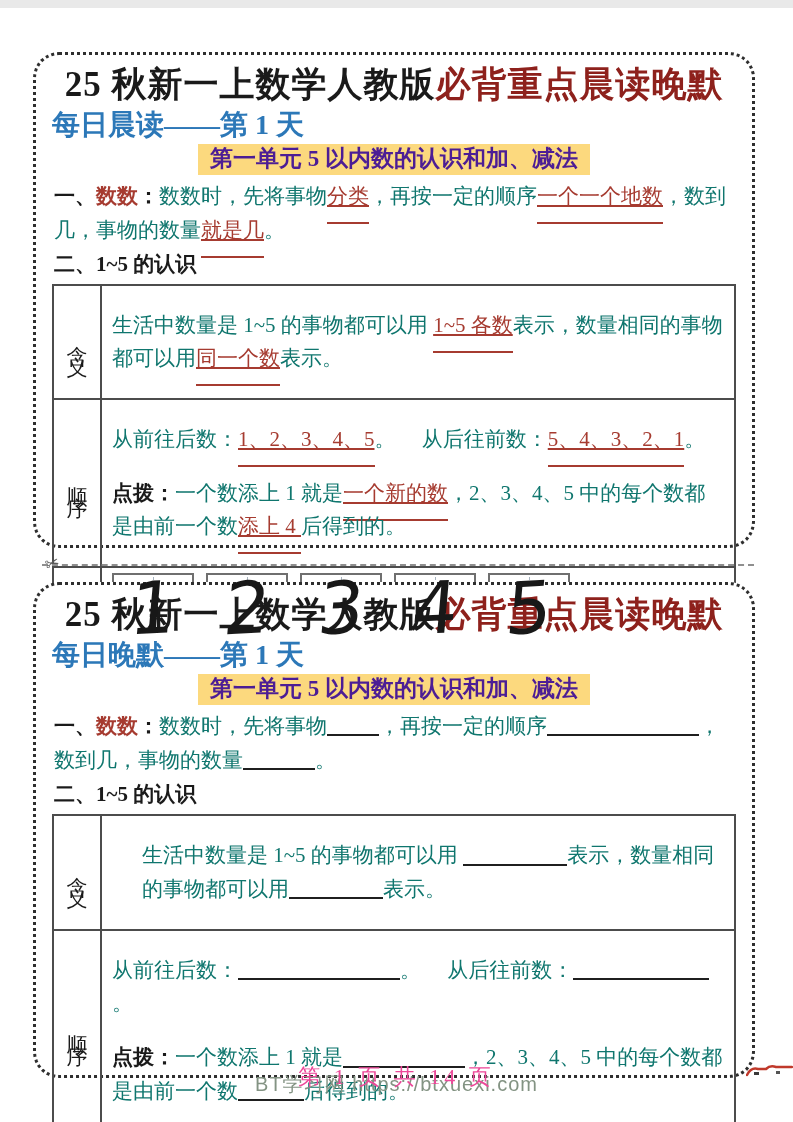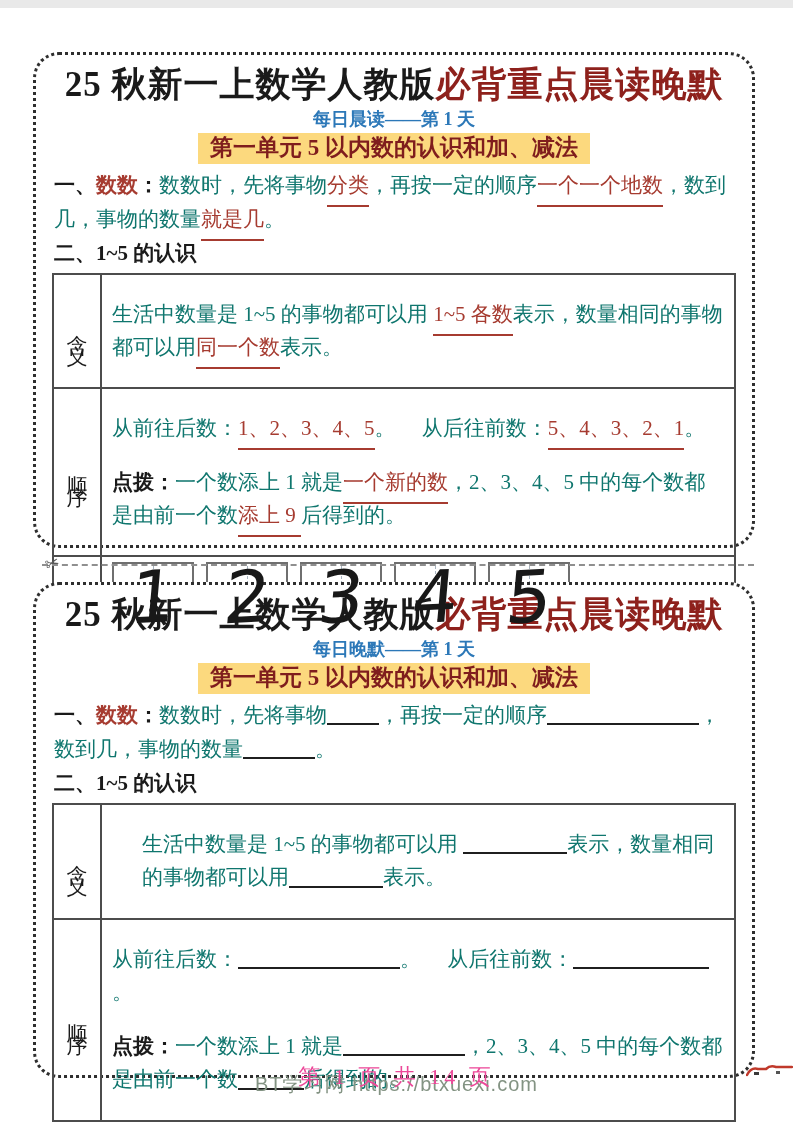--- a/index.html
+++ b/index.html
@@ -5,30 +5,30 @@
   html,body{margin:0;padding:0;background:#e9e9e9;}
   .page{position:relative;width:793px;height:1122px;margin:8px auto;background:#ffffff;
         font-family:"Liberation Serif","DejaVu Serif",serif;color:#1a1a1a;overflow:hidden;}
   .panel{position:absolute;left:33px;width:722px;height:496px;background:#fff;
          border:3px dotted #2e2e2e;border-radius:26px;box-sizing:border-box;
          padding:8px 16px 6px 16px;}
   .panel-1{top:44px;}
   .panel-2{top:574px;}
   .doc-title{text-align:center;font-size:35px;font-weight:900;letter-spacing:1px;line-height:1.15;margin:2px 0 0 0;white-space:nowrap;}
   .doc-title .t-red{color:var(--title-red);}
-  .subtitle{text-align:center;font-size:18px;font-weight:800;color:var(--blue);line-height:1.15;margin:4px 0 0 0;}
+  .subtitle{font-size:28px;font-weight:800;color:var(--blue);line-height:1.15;margin:4px 0 0 0;}
   .unit-row{text-align:center;margin:3px 0 2px 0;}
-  .unit-banner{display:inline-block;background:var(--yellow);color:#7f1d1d;font-size:23px;
+  .unit-banner{display:inline-block;background:var(--yellow);color:#4c1d95;font-size:23px;
                font-weight:800;line-height:1.25;padding:1px 12px;}
   .body-text{font-size:21px;line-height:34px;margin:4px 2px 2px 2px;}
   .body-text p{margin:0;}
   .seg-n{color:#0f766e;}
   .seg-b{color:#1a1a1a;font-weight:700;}
   .seg-rb{color:var(--body-red);font-weight:700;}
-  .seg-r{color:var(--body-red);border-bottom:2px solid currentColor;padding-bottom:8px;}
+  .seg-r{color:var(--body-red);border-bottom:2px solid currentColor;padding-bottom:14px;text-decoration:underline;}
   .seg-u{display:inline-block;border-bottom:2px solid #1f1f1f;height:1.02em;vertical-align:baseline;transform:translateY(3px);}
   table.tbl{width:100%;border-collapse:collapse;margin-top:3px;table-layout:fixed;}
   table.tbl th,table.tbl td{border:2px solid #4c4c4c;vertical-align:middle;}
   table.tbl th{width:46px;font-size:21px;font-weight:500;text-align:center;padding:0;}
   table.tbl td{padding:2px 8px 2px 10px;font-size:21px;line-height:33px;}
   .vert{writing-mode:vertical-rl;text-orientation:upright;letter-spacing:10px;display:inline-block;}
   .panel-1 tr.r0 td{height:66px;}
   .panel-1 tr.r1 td{height:100px;border-radius:27px;}
   .panel-1 tr.r2 td{height:82px;}
   .panel-2 tr.r0 td{height:72px;padding-left:40px;}
@@ -72,21 +72,21 @@
           <tr class="r0">
         <th><span class="vert">含义</span></th>
         <td>
           <p><span class="seg-n">生活中数量是 1~5 的事物都可以用 </span><span class="seg-r">1~5 各数</span><span class="seg-n">表示，数量相同的事物都可以用</span><span class="seg-r">同一个数</span><span class="seg-n">表示。</span></p>
         </td>
       </tr>
       <tr class="r1">
         <th><span class="vert">顺序</span></th>
         <td>
           <p><span class="seg-n">从前往后数：</span><span class="seg-r">1、2、3、4、5</span><span class="seg-n">。　 从后往前数：</span><span class="seg-r">5、4、3、2、1</span><span class="seg-n">。</span></p>
-          <p><span class="seg-b">点拨：</span><span class="seg-n">一个数添上 1 就是</span><span class="seg-r">一个新的数</span><span class="seg-n">，2、3、4、5 中的每个数都是由前一个数</span><span class="seg-r">添上 9 </span><span class="seg-n">后得到的。</span></p>
+          <p><span class="seg-b">点拨：</span><span class="seg-n">一个数添上 1 就是</span><span class="seg-r">一个新的数</span><span class="seg-n">，2、3、4、5 中的每个数都是由前一个数</span><span class="seg-r">添上 4 </span><span class="seg-n">后得到的。</span></p>
         </td>
       </tr>
       <tr class="r2">
         <th><span class="vert">书写</span></th>
         <td class="write-cell">
           <div class="boxes">
             <div class="wbox">
                   <span class="digit">1</span>
                 </div>
             <div class="wbox">

